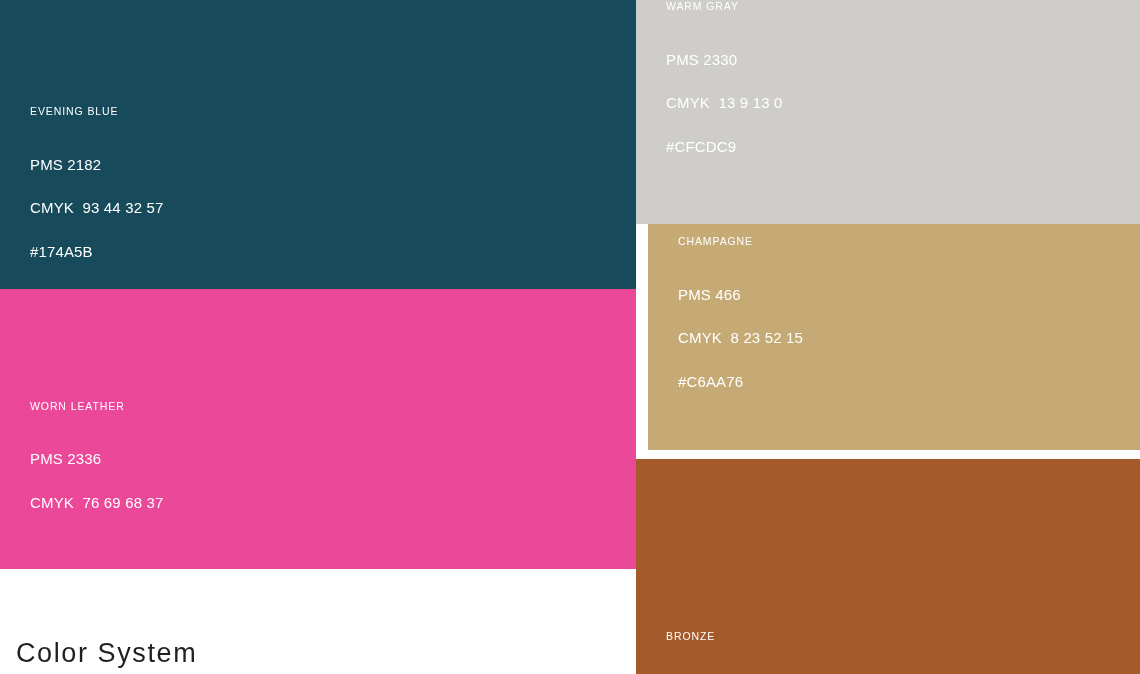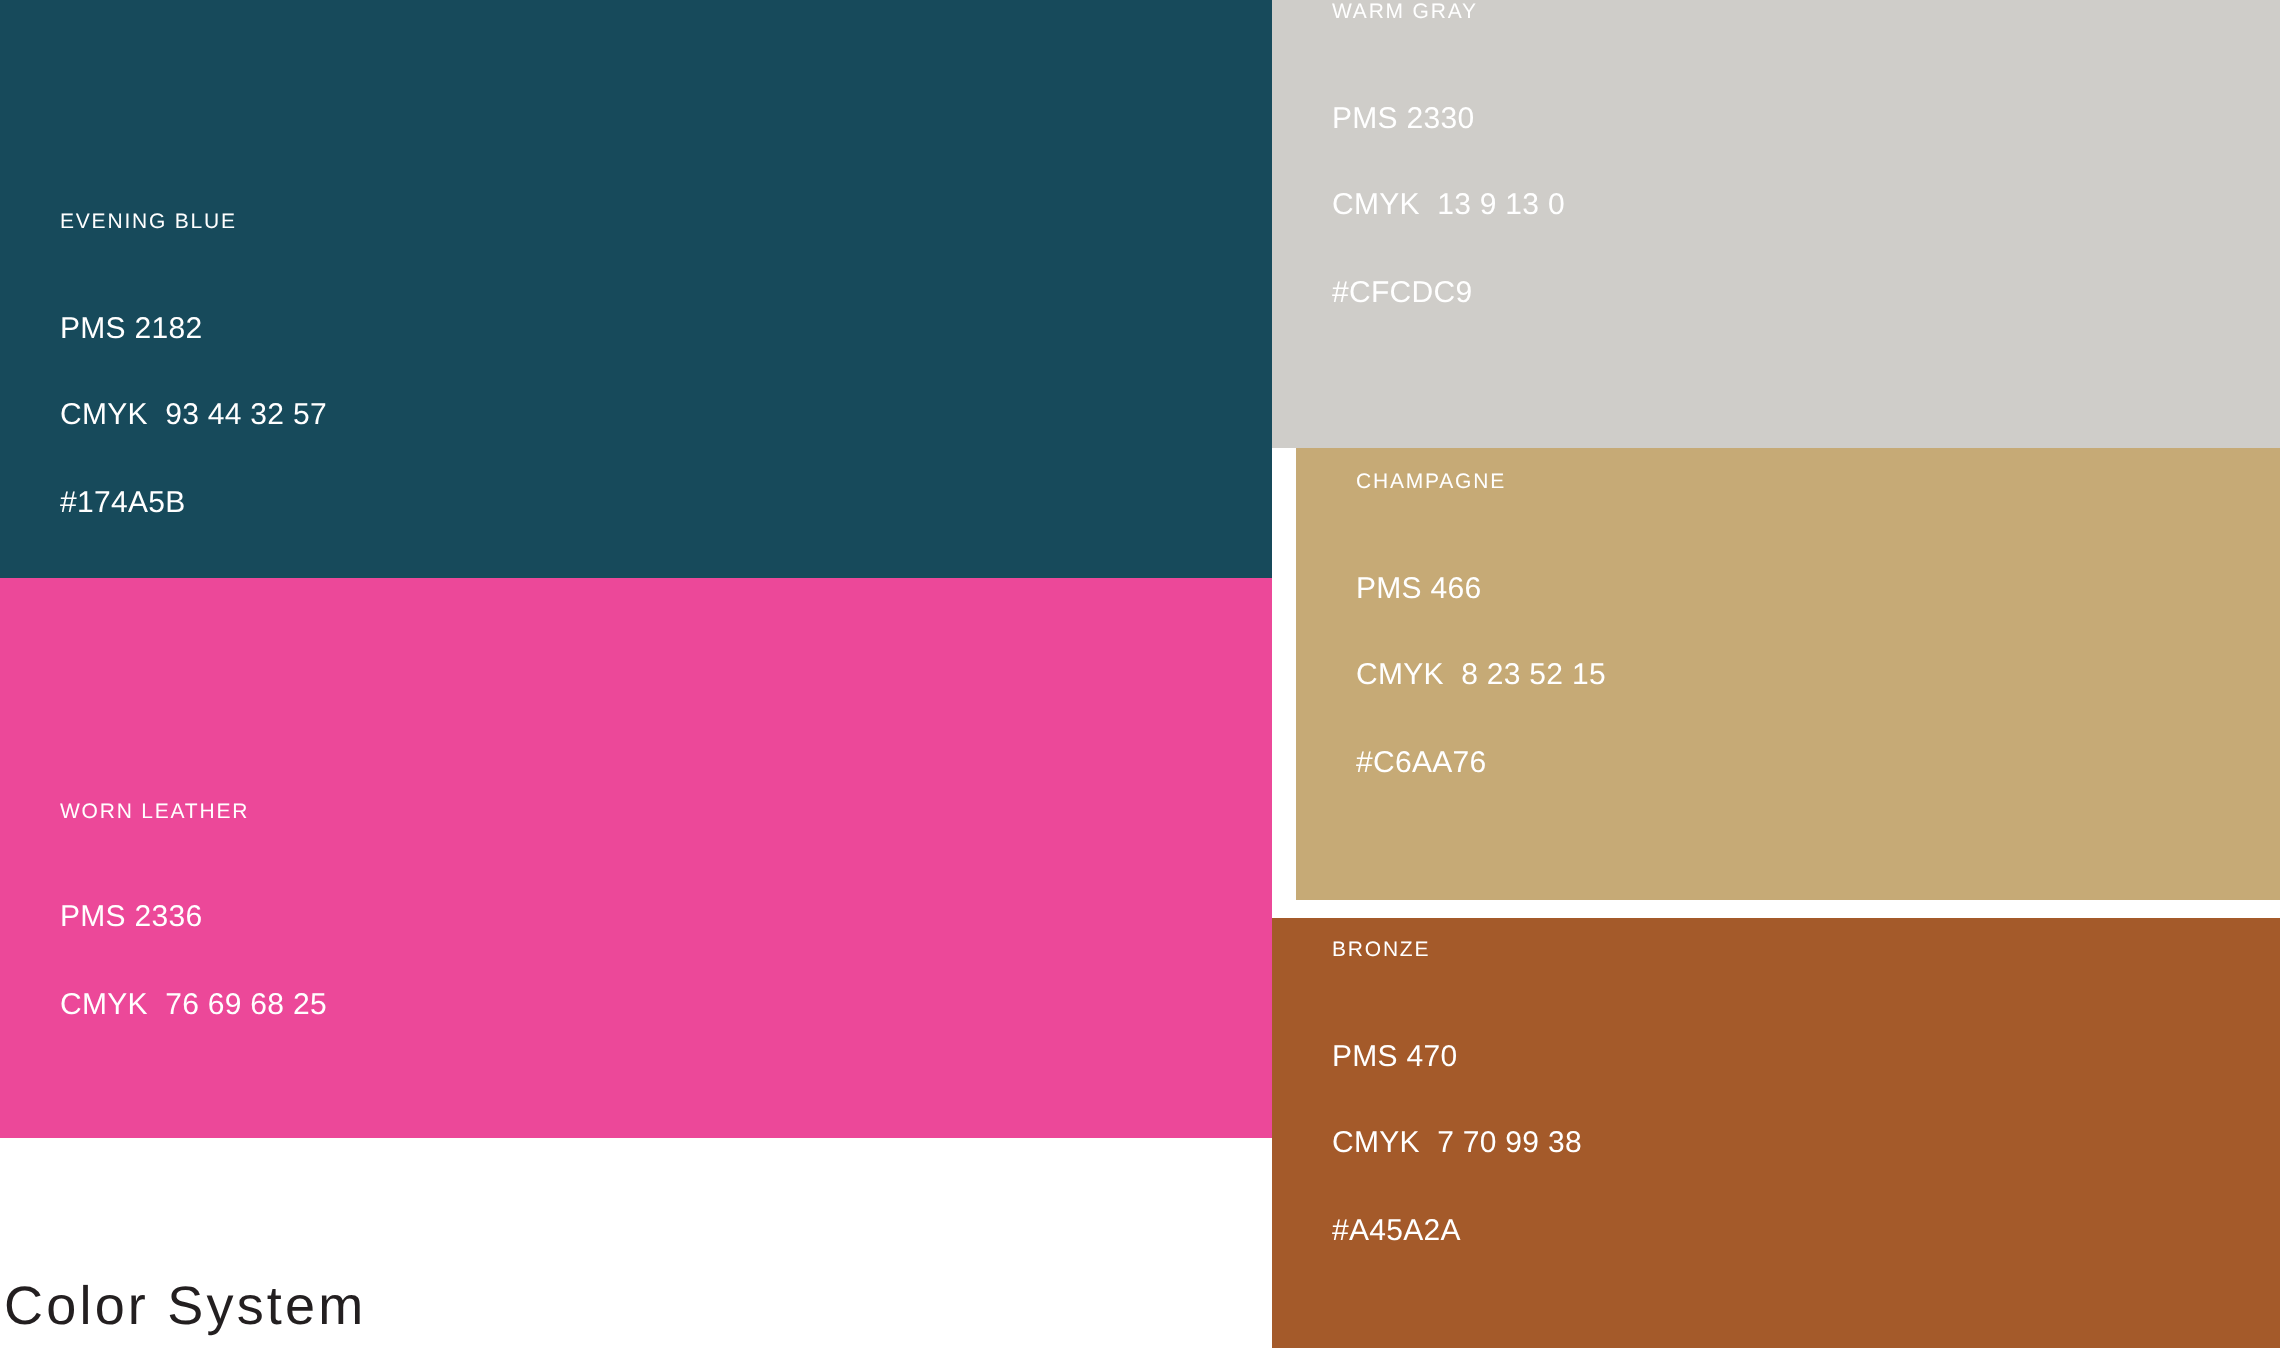--- a/index.html
+++ b/index.html
@@ -78,21 +78,21 @@
 
   .spec-line {
     display: block;
   }
 
   #page-title {
     position: absolute;
     left: 0;
     top: 636px;
     width: 636px;
-    padding-left: 2px;
+    padding-left: 16px;
     box-sizing: border-box;
     font-size: 27px;
     font-weight: 300;
     letter-spacing: 1.6px;
     line-height: 34px;
     color: #231f20;
     white-space: pre;
   }
 </style>
 </head>
@@ -111,21 +111,21 @@
           <span class="spec-line">#174A5B</span>
         </div>
       </div>
     </div>
 
     <div class="swatch swatch-worn-leather" style="background-color: #ec4899; color: rgb(255, 255, 255);">
       <div class="swatch-text">
         <div class="swatch-name">WORN LEATHER</div>
         <div class="swatch-specs">
           <span class="spec-line">PMS 2336</span>
-          <span class="spec-line">CMYK  76 69 68 25</span>
+          <span class="spec-line">CMYK  76 69 68 37</span>
         </div>
       </div>
     </div>
 
   </div>
 
   <div class="column" id="right-column">
 
     <div class="swatch swatch-warm-gray" style="background-color: rgb(207, 205, 201); color: rgb(255, 255, 255);">
       <div class="swatch-text">
@@ -145,25 +145,20 @@
           <span class="spec-line">PMS 466</span>
           <span class="spec-line">CMYK  8 23 52 15</span>
           <span class="spec-line">#C6AA76</span>
         </div>
       </div>
     </div>
 
     <div class="swatch swatch-bronze" style="background-color: rgb(164, 90, 42); color: rgb(255, 255, 255);">
       <div class="swatch-text">
         <div class="swatch-name">BRONZE</div>
-        <div class="swatch-specs">
-          <span class="spec-line">PMS 470</span>
-          <span class="spec-line">CMYK  7 70 99 38</span>
-          <span class="spec-line">#A45A2A</span>
-        </div>
       </div>
     </div>
 
   </div>
 
   <div id="page-title">Color System</div>
 
 </div>
 
 </body></html>

